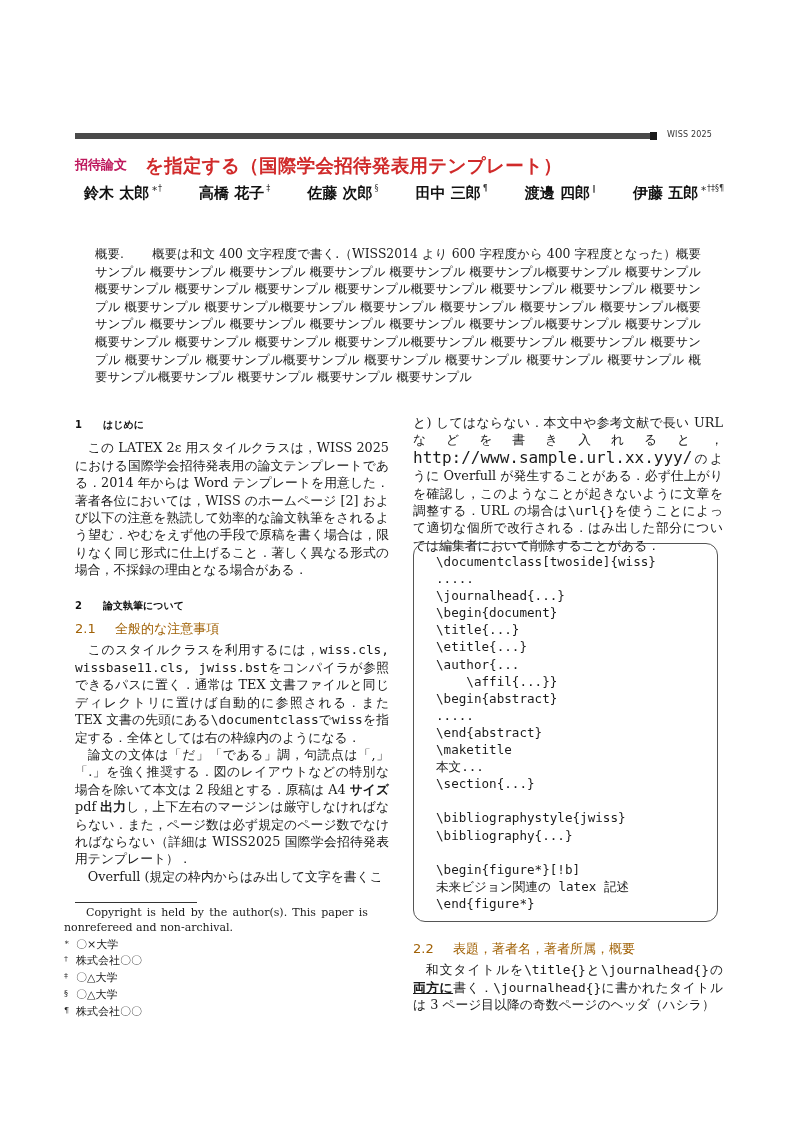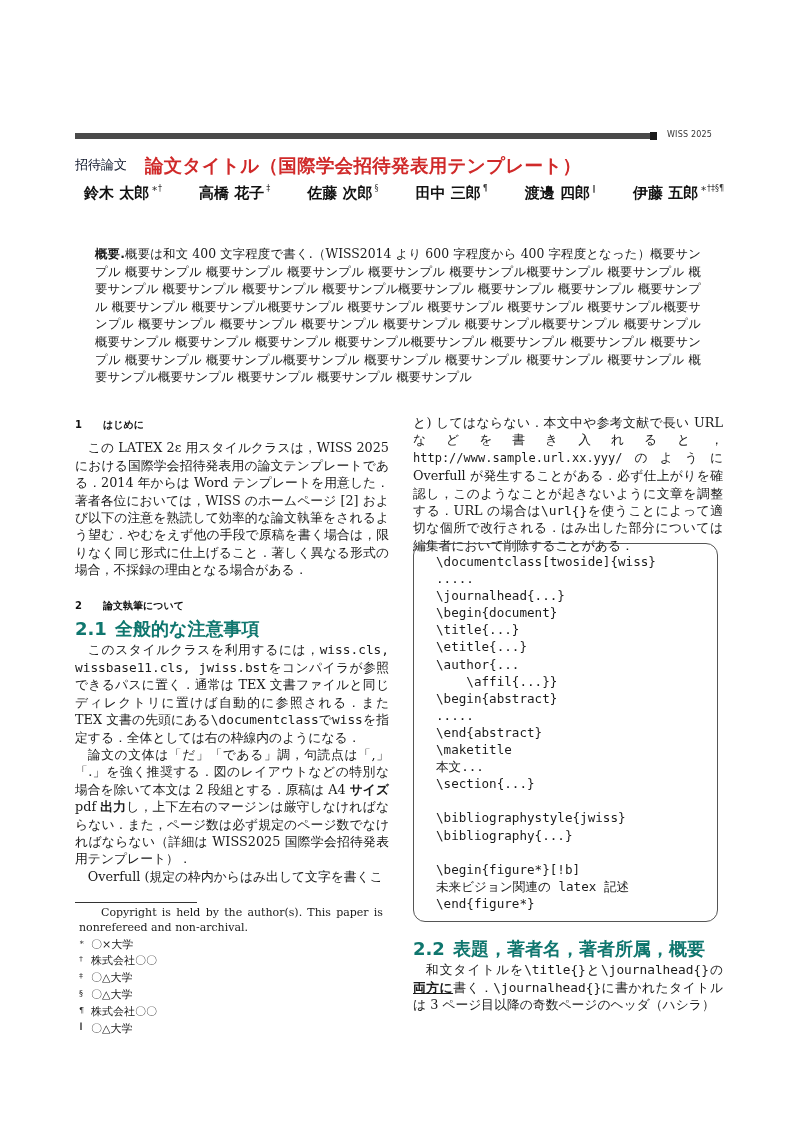--- a/index.html
+++ b/index.html
@@ -12,48 +12,48 @@
   .mono { font-family: "DejaVu Sans Mono", "Liberation Mono", monospace; }
   .sans { font-family: "DejaVu Sans", "Liberation Sans", sans-serif; }
 
   
   .header-bar { left: 75px; top: 133px; width: 580px; height: 6px; background: #4a4a4a; }
   .header-bar-end { left: 650px; top: 132px; width: 7px; height: 8px; background: #1a1a1a; }
   .header-label { left: 667px; top: 130px; font-size: 8px; color: #333; letter-spacing: 0.2px; }
 
   
   .title-row { left: 75px; top: 151px; height: 28px; display: flex; align-items: center; white-space: nowrap; }
-  .invited-label { font-size: 13px; font-weight: normal; color: #0f172a; margin-right: 18px; }
+  .invited-label { font-size: 13px; font-weight: bold; color: #be185d; margin-right: 18px; }
   .paper-title { font-size: 18.5px; font-weight: bold; color: #d02a2a; letter-spacing: 0.3px; }
 
   
   .authors { left: 84px; top: 184px; width: 640px; display: flex; justify-content: space-between; white-space: nowrap; }
   .author { font-size: 15px; font-weight: bold; color: #111; }
   .author sup { font-size: 8px; font-weight: normal; vertical-align: 7px; margin-left: 2px; color: #333; }
 
   
   .abstract { left: 95px; top: 245px; width: 606px; font-size: 12.4px; line-height: 17.6px; text-align: justify; color: #1a1a1a; }
-  .abstract .lead { font-weight: bold; margin-right: 0; }
+  .abstract .lead { font-weight: normal; margin-right: 28px; }
 
   
   .col { font-size: 12.8px; line-height: 17.4px; text-align: justify; }
   .col-left { left: 75px; top: 416px; width: 314px; }
   .col-right { left: 413px; top: 414px; width: 310px; }
   .sec-heading { font-size: 10px; font-weight: bold; margin: 0 0 6px 0; color: #111; }
   .sec-heading .num { display: inline-block; width: 28px; }
-  .subsec-heading { font-size: 18px; font-weight: bold; margin: 0 0 4px 0; color: #0f766e; }
+  .subsec-heading { font-size: 13px; font-weight: normal; margin: 0 0 4px 0; color: #a16207; }
   .subsec-heading .num { display: inline-block; width: 40px; }
   p { margin: 0; }
   .indent { text-indent: 1em; }
   .bold { font-weight: bold; }
   .ul { text-decoration: underline; font-weight: bold; }
 
   
   .fn-rule { left: 75px; top: 902px; width: 122px; height: 1px; background: #333; }
-  .footnotes { left: 73px; top: 906px; width: 310px; font-size: 11px; line-height: 14.8px; }
+  .footnotes { left: 58px; top: 906px; width: 310px; font-size: 11px; line-height: 14.8px; }
   .fn-copy { text-indent: 22px; text-align: justify; padding-left: 6px; }
   .fn-item { padding-left: 6px; }
   .fn-item .mark { display: inline-block; width: 12px; font-size: 8px; vertical-align: 3px; }
 
   
   .code-box {
     left: 413px; top: 543px; width: 305px; height: 379px;
     border: 1.2px solid #555; border-radius: 12px; box-sizing: border-box;
     padding: 9px 0 0 22px;
   }
@@ -64,21 +64,21 @@
 </style>
 </head>
 <body>
 
 <div class="abs header-bar"></div>
 <div class="abs header-bar-end"></div>
 <div class="abs header-label sans">WISS 2025</div>
 
 <div class="abs title-row sans">
   <span class="invited-label">招待論文</span>
-  <span class="paper-title">論文タイトル（国際学会招待発表用テンプレート）</span>
+  <span class="paper-title">を指定する（国際学会招待発表用テンプレート）</span>
 </div>
 
 <div class="abs authors sans">
   <span class="author"><span>鈴木 太郎</span><sup>∗†</sup></span>
   <span class="author"><span>高橋 花子</span><sup>‡</sup></span>
   <span class="author"><span>佐藤 次郎</span><sup>§</sup></span>
   <span class="author"><span>田中 三郎</span><sup>¶</sup></span>
   <span class="author"><span>渡邊 四郎</span><sup>∥</sup></span>
   <span class="author"><span>伊藤 五郎</span><sup>∗†‡§¶</sup></span>
 </div>
@@ -105,25 +105,24 @@
 </div>
 
 <div class="abs fn-rule"></div>
 <div class="abs footnotes">
   <div class="fn-copy">Copyright is held by the author(s). This paper is nonrefereed and non-archival.</div>
   <div class="fn-item"><span class="mark">∗</span><span>〇×大学</span></div>
   <div class="fn-item"><span class="mark">†</span><span>株式会社〇〇</span></div>
   <div class="fn-item"><span class="mark">‡</span><span>〇△大学</span></div>
   <div class="fn-item"><span class="mark">§</span><span>〇△大学</span></div>
   <div class="fn-item"><span class="mark">¶</span><span>株式会社〇〇</span></div>
-  <div class="fn-item"><span class="mark">∥</span><span>〇△大学</span></div>
 </div>
 
 <div class="abs col col-right">
-  <p><span>と) してはならない．本文中や参考文献で長い URL などを書き入れると，</span><span class="mono" style="font-size:12px;">http://www.sample.url.xx.yyy/</span><span>のように Overfull が発生することがある．必ず仕上がりを確認し，このようなことが起きないように文章を調整する．URL の場合は</span><span class="mono">\url{}</span><span>を使うことによって適切な個所で改行される．はみ出した部分については編集者において削除することがある．</span></p>
+  <p><span>と) してはならない．本文中や参考文献で長い URL などを書き入れると，</span><span class="mono" style="font-size:16px;">http://www.sample.url.xx.yyy/</span><span>のように Overfull が発生することがある．必ず仕上がりを確認し，このようなことが起きないように文章を調整する．URL の場合は</span><span class="mono">\url{}</span><span>を使うことによって適切な個所で改行される．はみ出した部分については編集者において削除することがある．</span></p>
 </div>
 
 <div class="abs code-box">
   <div class="code-line mono">\documentclass[twoside]{wiss}</div>
   <div class="code-line mono">.....</div>
   <div class="code-line mono">\journalhead{...}</div>
   <div class="code-line mono">\begin{document}</div>
   <div class="code-line mono">\title{...}</div>
   <div class="code-line mono">\etitle{...}</div>
   <div class="code-line mono">\author{...</div>

